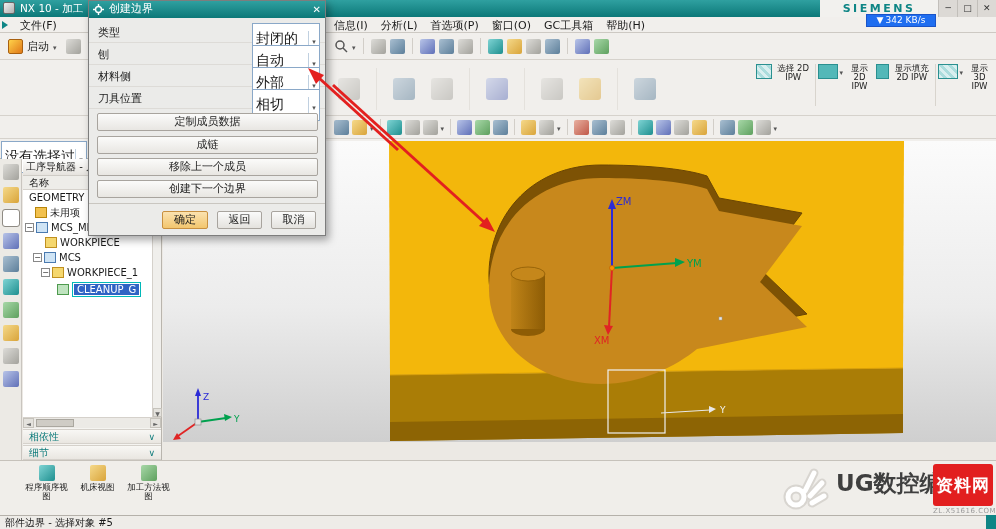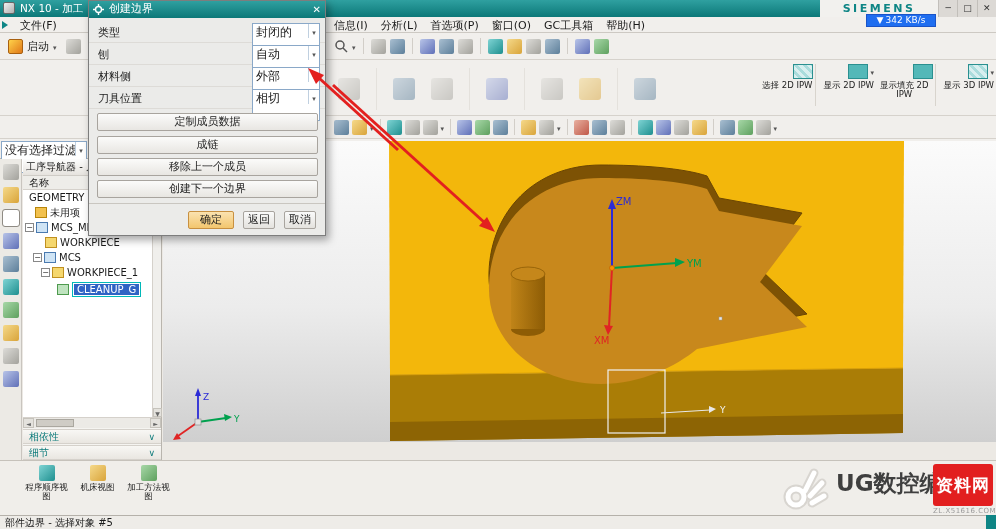--- a/index.html
+++ b/index.html
@@ -46,27 +46,27 @@
   .cE{background:linear-gradient(135deg,#e8b0a0,#c05848);}
   .cF{background:linear-gradient(135deg,#dddcd8,#a3a29c);}
   .cT{background:linear-gradient(135deg,#7fd4d4,#1e8f8f);}
   .sep{width:1px;height:16px;background:#d2cec8;margin:0 3px;flex:0 0 auto;}
   .sepv{width:1px;height:42px;background:#d8d4cd;flex:0 0 auto;}
   .dar::before{content:"▾";font-size:7px;color:#555;}
   .flexrow{display:flex;align-items:center;gap:4px;}
   .faint{opacity:.5;}
 
   .ipwzone{position:absolute;left:756px;top:4px;right:2px;display:flex;align-items:flex-start;gap:2px;}
-  .ipwbtn{width:57px;display:flex;flex-direction:column;align-items:flex-end;gap:2px;cursor:default;}
+  .ipwbtn{width:57px;display:flex;flex-direction:row;align-items:flex-start;gap:2px;cursor:default;}
   .ipwicon{width:20px;height:15px;border:1px solid #2a9090;background:
     repeating-linear-gradient(45deg,#d8efef 0 3px,#aadcdc 3px 6px);}
   .ipwicon.fill{background:#53b8b8;}
   .ipwlabel{font-size:8.5px;line-height:9px;text-align:center;color:#222;}
 
-  .combo{height:32px;background:#fff;border:1px solid #8aa8c8;display:flex;align-items:flex-start;font-size:12px;cursor:default;}
+  .combo{height:32px;background:#fff;border:1px solid #8aa8c8;display:flex;align-items:center;font-size:14px;cursor:default;}
   .combo .cval{flex:1;padding-left:3px;white-space:nowrap;overflow:hidden;}
   .combo .dar{width:11px;text-align:center;border-left:1px solid #c0d0e0;}
 
   
   .rstrip{left:0;top:159px;width:22px;height:301px;background:#eceae5;border-right:1px solid #c9c5bf;
     display:flex;flex-direction:column;align-items:center;padding-top:5px;gap:7px;}
   .rstrip .tbi{width:16px;height:16px;}
   .rstrip .active{outline:1px solid #8f8b84;background:#fff;}
 
   
@@ -109,21 +109,21 @@
   .dgear{position:absolute;left:4px;top:3px;}
   .dclose{position:absolute;right:4px;top:1px;color:#fff;font-size:10px;cursor:default;}
   .drow{position:absolute;left:0;width:100%;height:22px;border-bottom:1px solid #dddbd7;}
   .drow .dlabel{position:absolute;left:9px;top:4px;font-size:11px;}
   .drow .combo{position:absolute;right:5px;top:2px;width:68px;}
   .dbtn{position:absolute;left:8px;width:221px;height:18px;background:linear-gradient(#fbfbfa,#e8e6e2);
     border:1px solid #a8a49e;border-radius:2px;font-size:11px;text-align:center;line-height:16px;cursor:default;}
   .dfooter{position:absolute;left:0;top:202px;width:100%;height:32px;border-top:1px solid #c9c6c0;
     display:flex;align-items:center;justify-content:flex-end;gap:9px;padding-right:9px;}
   .fbtn{height:18px;background:linear-gradient(#fafafa,#e4e2de);border:1px solid #a8a49e;border-radius:2px;
-    font-size:11px;text-align:center;line-height:16px;width:32px;cursor:default;}
+    font-size:11px;text-align:center;line-height:16px;width:45px;cursor:default;}
   .fbtn.ok{width:46px;background:linear-gradient(#fbe2b0,#f3c66e);border:1px solid #c89040;}
 
   
   .botband{left:0;top:460px;width:996px;height:55px;background:#f0eeea;border-top:1px solid #c6c2bb;}
   .vtabs{position:absolute;left:24px;top:2px;display:flex;gap:6px;}
   .vtab{width:45px;height:51px;display:flex;flex-direction:column;align-items:center;gap:2px;padding-top:2px;cursor:default;}
   .vtab .vicon{width:16px;height:16px;border-radius:2px;}
   .vtab .vlabel{font-size:8.5px;line-height:9px;text-align:center;color:#222;}
 
   

